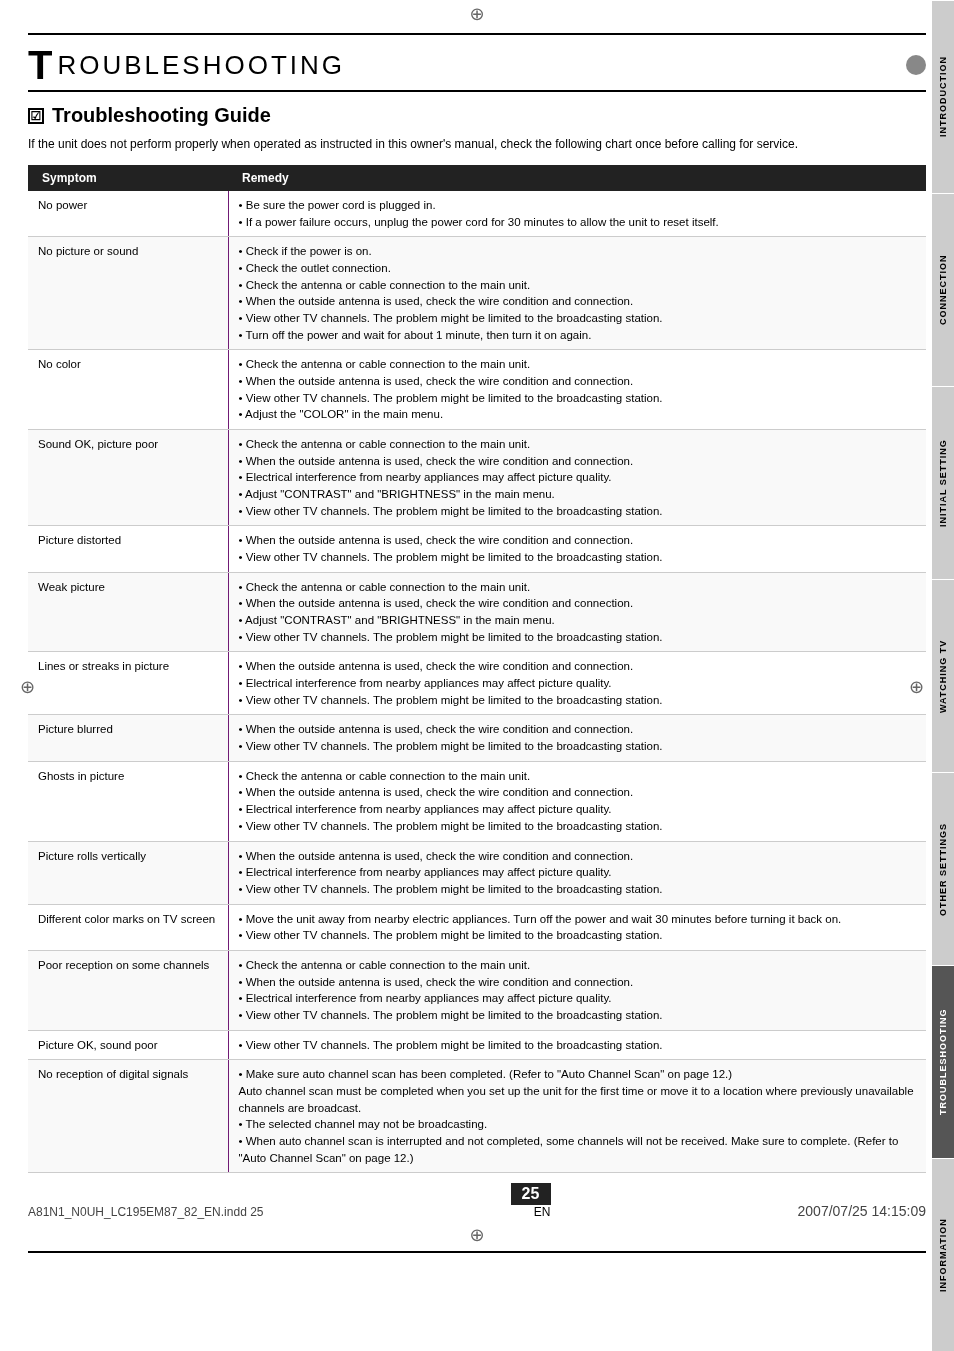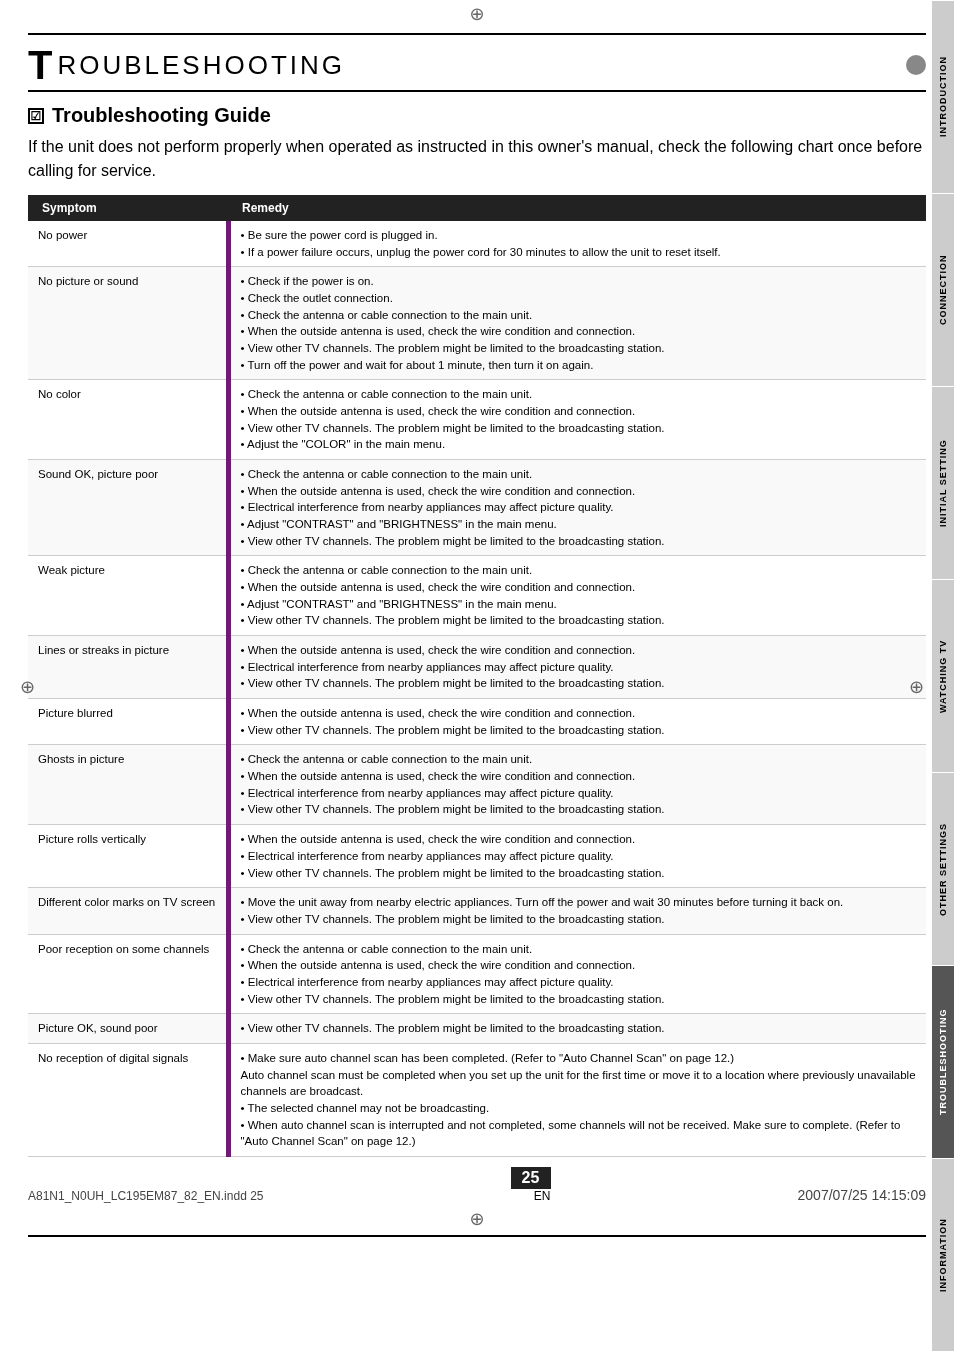--- a/index.html
+++ b/index.html
@@ -116,21 +116,21 @@
       border: 2px solid #000;
       margin-right: 8px;
       display: inline-flex;
       align-items: center;
       justify-content: center;
       font-size: 12px;
       flex-shrink: 0;
     }
 
     .guide-subtitle {
-      font-size: 16px;
+      font-size: 12px;
       line-height: 1.5;
       margin-bottom: 12px;
     }
 
     
     table {
       width: 100%;
       border-collapse: collapse;
       font-size: 11.5px;
     }
@@ -149,21 +149,21 @@
     }
 
     table tbody tr td {
       padding: 6px 10px;
       vertical-align: top;
       border-bottom: 1px solid #ccc;
       line-height: 1.45;
     }
 
     table tbody tr td:first-child {
-      border-right: 5px solid #701a75;
+      border-right: 1px solid #701a75;
       font-weight: normal;
       width: 200px;
     }
 
     table tbody tr:nth-child(even) td {
       background: #f9f9f9;
     }
 
     table tbody tr:nth-child(odd) td {
       background: #ffffff;
@@ -299,20 +299,24 @@
         </tr>
         <tr>
           <td>No color</td>
           <td>• Check the antenna or cable connection to the main unit.<br>• When the outside antenna is used, check the wire condition and connection.<br>• View other TV channels. The problem might be limited to the broadcasting station.<br>• Adjust the "COLOR" in the main menu.</td>
         </tr>
         <tr>
           <td>Sound OK, picture poor</td>
           <td>• Check the antenna or cable connection to the main unit.<br>• When the outside antenna is used, check the wire condition and connection.<br>• Electrical interference from nearby appliances may affect picture quality.<br>• Adjust "CONTRAST" and "BRIGHTNESS" in the main menu.<br>• View other TV channels. The problem might be limited to the broadcasting station.</td>
         </tr>
         <tr>
+          <td>Picture distorted</td>
+          <td>• When the outside antenna is used, check the wire condition and connection.<br>• View other TV channels. The problem might be limited to the broadcasting station.</td>
+        </tr>
+        <tr>
           <td>Weak picture</td>
           <td>• Check the antenna or cable connection to the main unit.<br>• When the outside antenna is used, check the wire condition and connection.<br>• Adjust "CONTRAST" and "BRIGHTNESS" in the main menu.<br>• View other TV channels. The problem might be limited to the broadcasting station.</td>
         </tr>
         <tr>
           <td>Lines or streaks in picture</td>
           <td>• When the outside antenna is used, check the wire condition and connection.<br>• Electrical interference from nearby appliances may affect picture quality.<br>• View other TV channels. The problem might be limited to the broadcasting station.</td>
         </tr>
         <tr>
           <td>Picture blurred</td>
           <td>• When the outside antenna is used, check the wire condition and connection.<br>• View other TV channels. The problem might be limited to the broadcasting station.</td>

